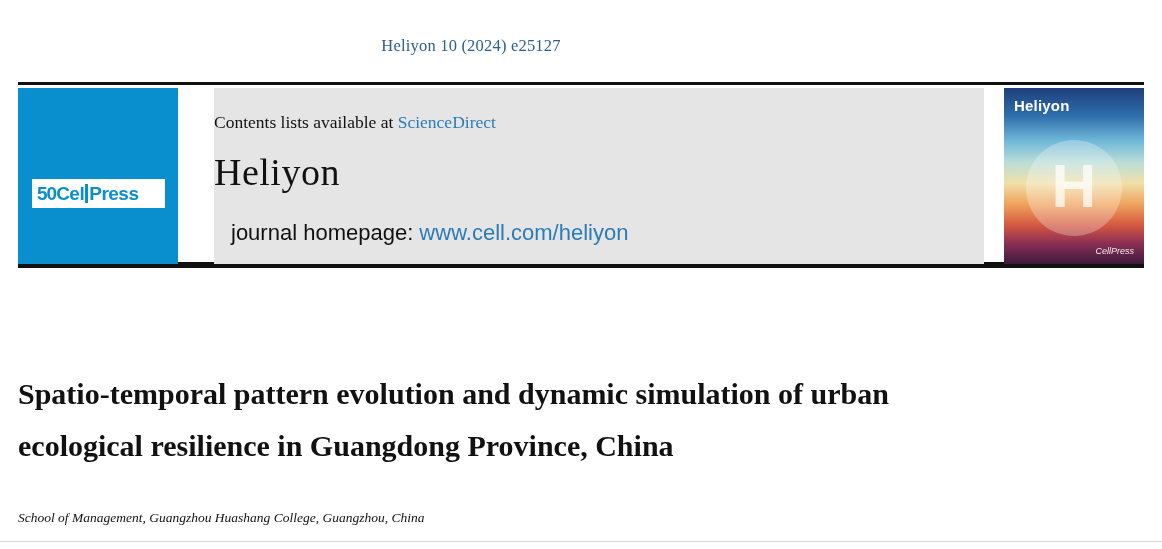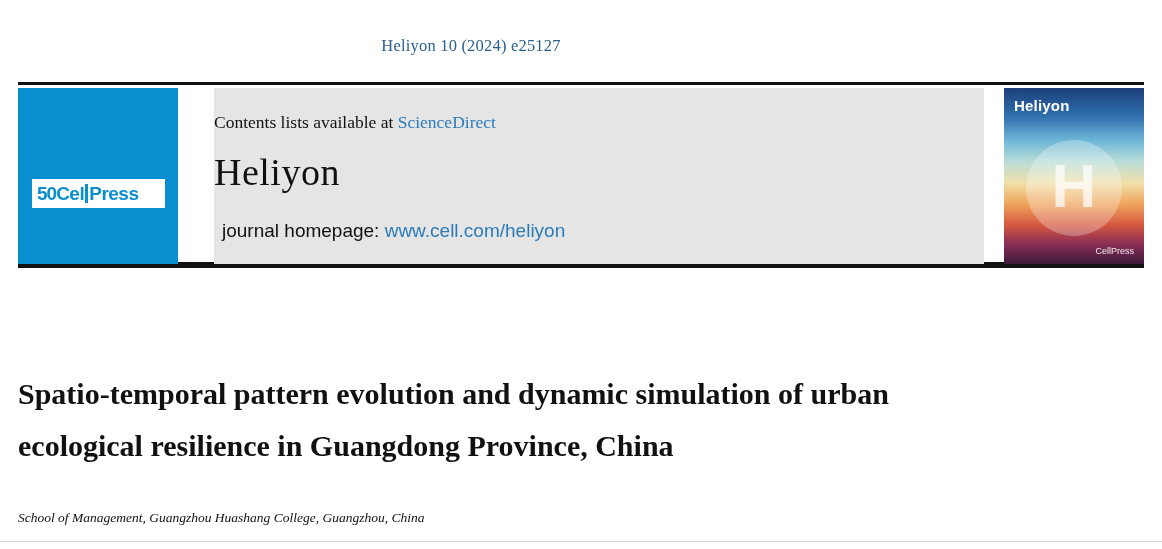--- a/index.html
+++ b/index.html
@@ -131,24 +131,24 @@
     left: 0;
     width: 100%;
     font-family: "Liberation Serif", serif;
     font-size: 38px;
     color: #111;
     letter-spacing: 0.5px;
   }
   .homepage-line {
     position: absolute;
     top: 132px;
-    left: 8px;
+    left: 17px;
     width: 100%;
     font-family: "Liberation Sans", sans-serif;
-    font-size: 19px;
+    font-size: 22px;
     color: #111;
   }
   .homepage-line a {
     color: #2b7bb9;
     text-decoration: none;
   }
 
   
   .cover {
     width: 140px;
@@ -199,20 +199,21 @@
     line-height: 72px;
   }
   .cover-cp {
     position: absolute;
     bottom: 8px;
     right: 10px;
     font-family: "Liberation Sans", sans-serif;
     font-size: 9px;
     color: #ffffff;
     opacity: 0.9;
+    font-style: italic;
   }
 
   
   .article-type {
     position: absolute;
     top: 308px;
     left: 18px;
     font-family: "Liberation Serif", serif;
     font-size: 19px;
     color: #111;

